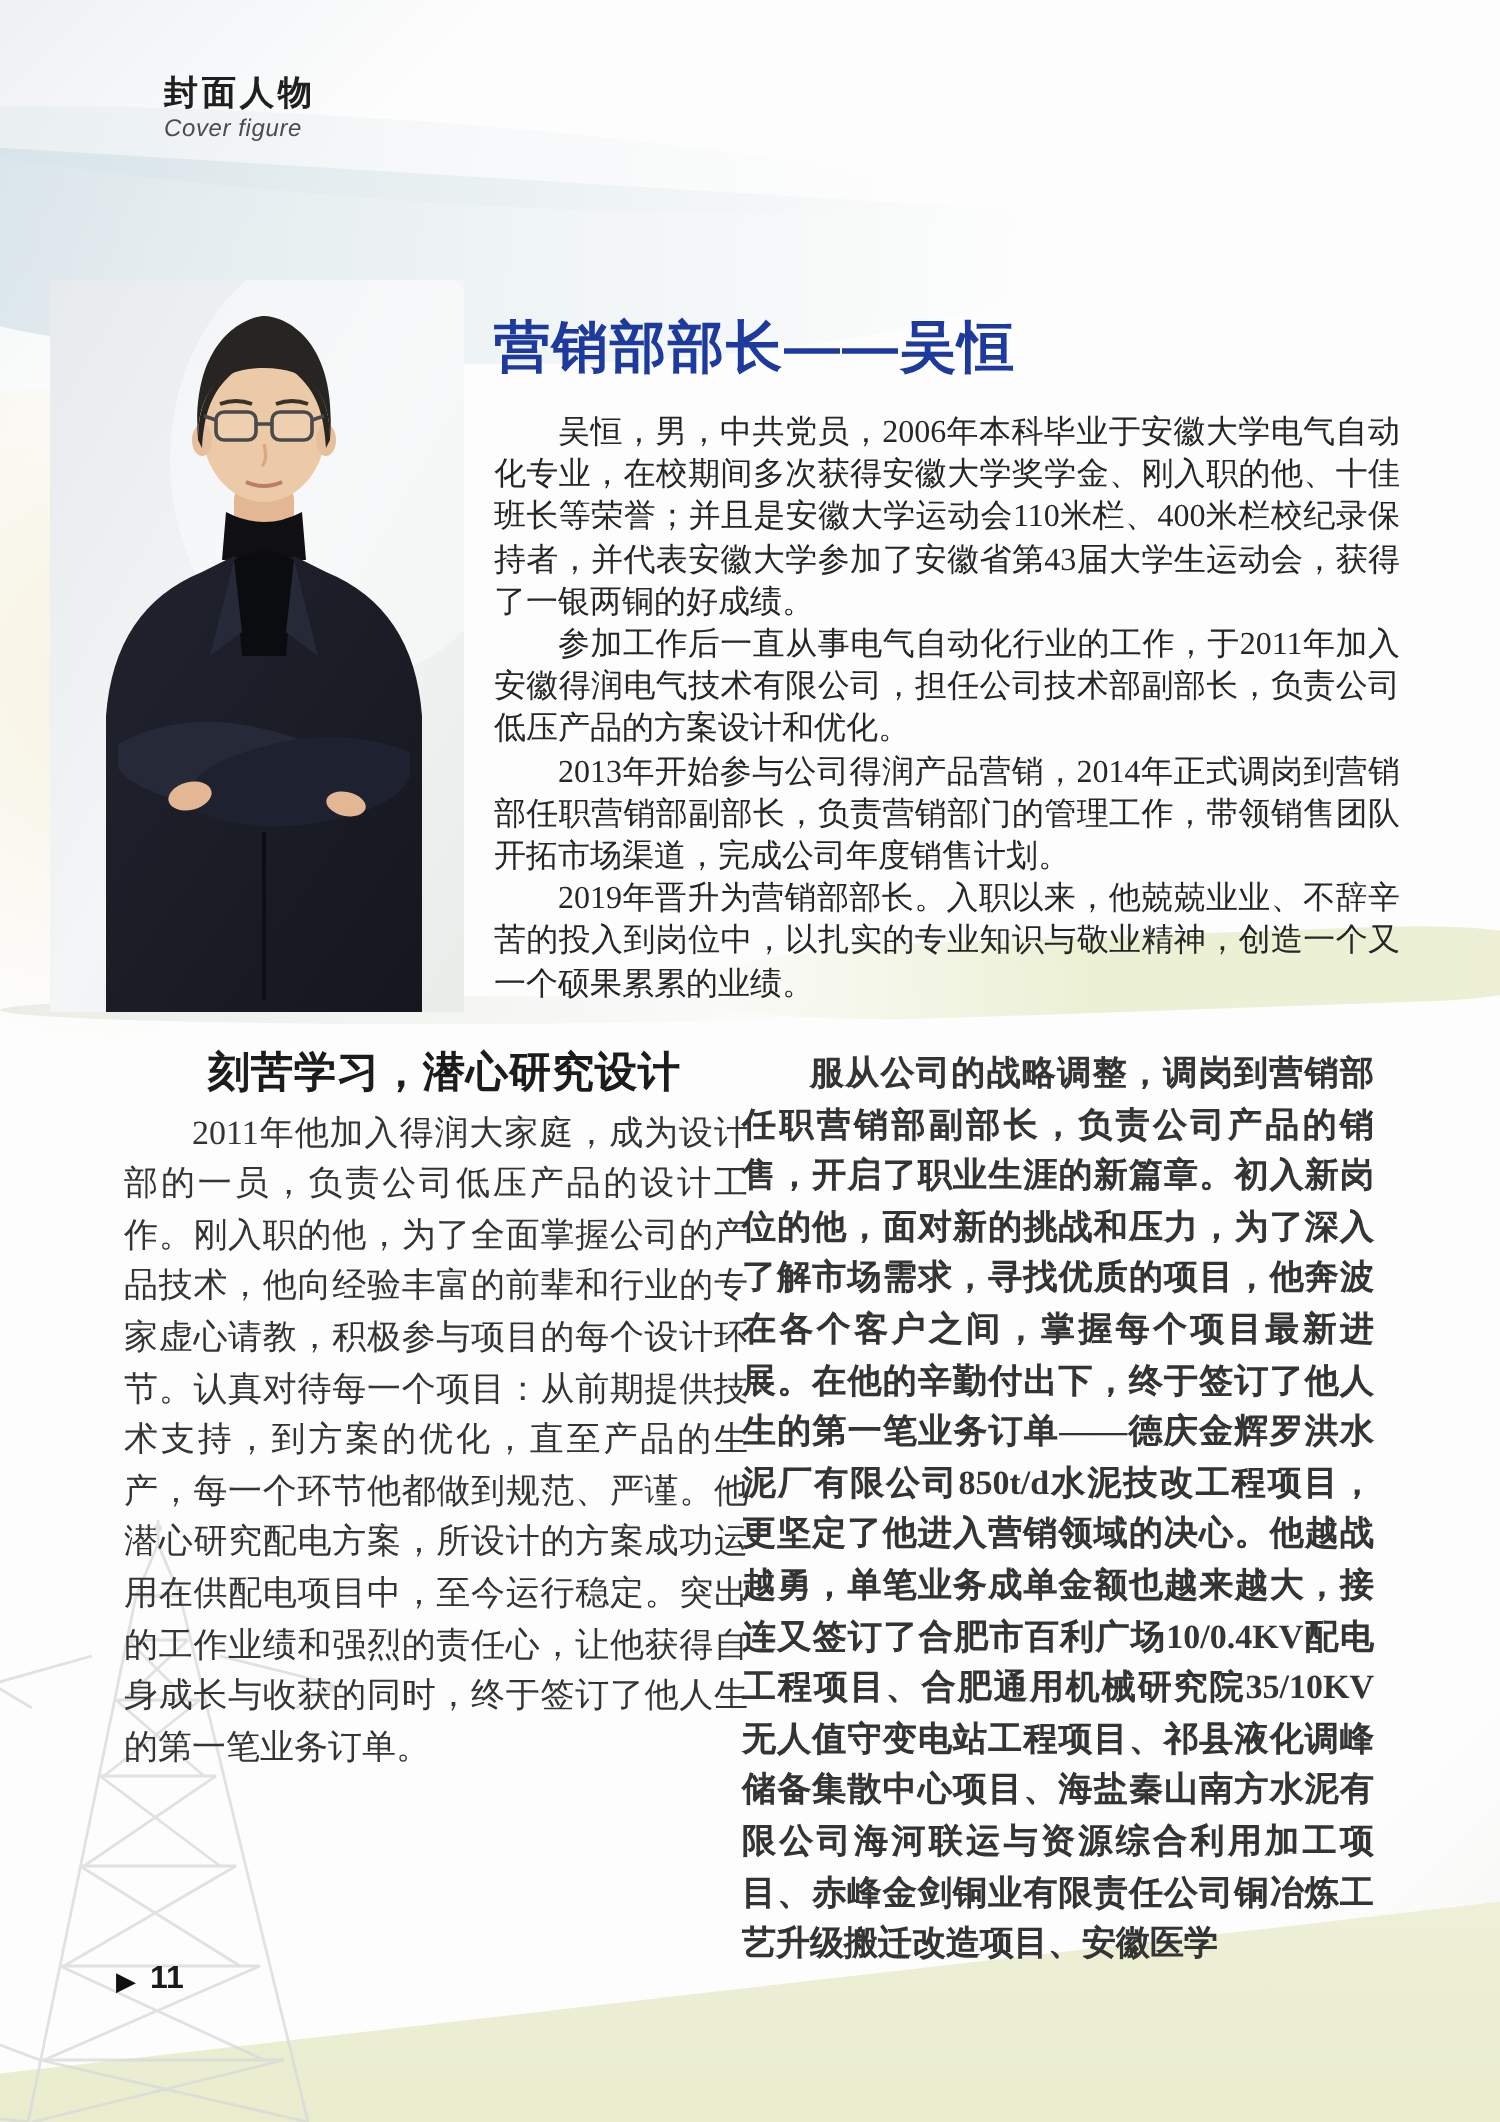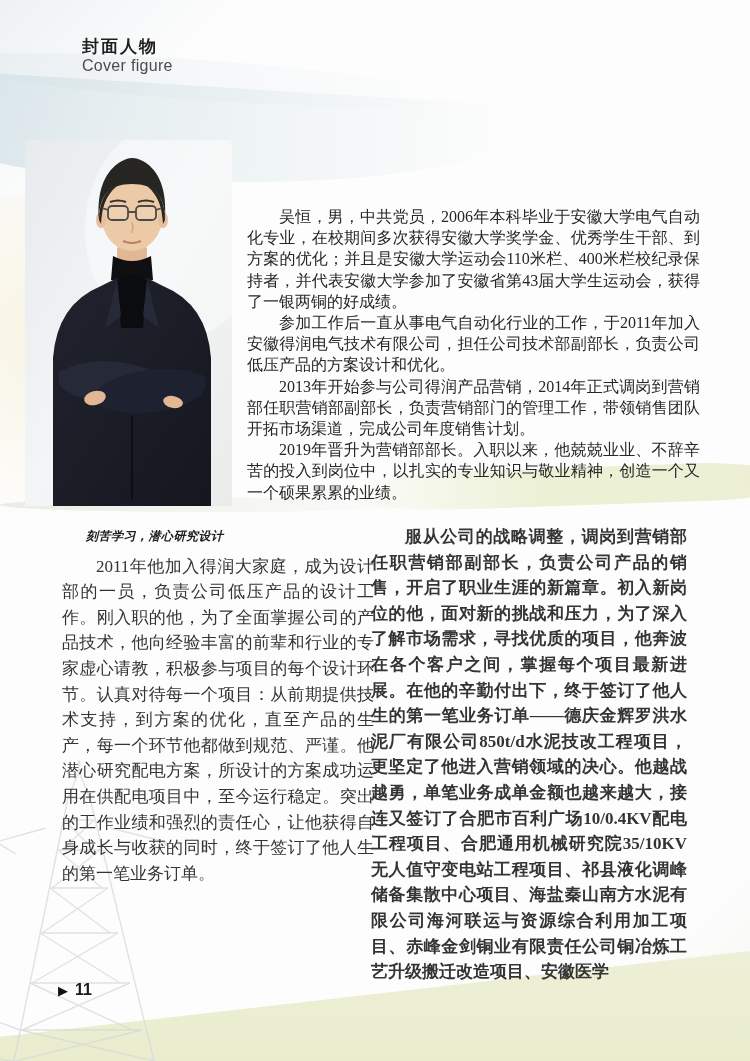--- a/index.html
+++ b/index.html
@@ -44,21 +44,21 @@
   .deco-photo-shelf {
     position:absolute; left:0px; top:498px; width:430px; height:14px;
     background:linear-gradient(to right, rgba(226,231,219,0.7), rgba(240,242,234,0));
     border-radius:50%;
   }
   .tower-art { position:absolute; left:-14px; top:758px; opacity:0.75; }
   
   .header { position:absolute; left:70px; top:36px; display:flex; align-items:flex-start; }
   .header-bar { width:3px; background:#1a1a1a; margin-right:9px; }
   .header-text .cn { font-size:17px; font-weight:bold; color:#1f1f1f; letter-spacing:2px; line-height:1.25; }
-  .header-text .en { font-size:16px; color:#4c4c4c; letter-spacing:0.3px; }
+  .header-text .en { font-size:12px; color:#4c4c4c; letter-spacing:0.3px;font-style:italic; }
   
   .portrait { position:absolute; left:25px; top:140px; width:207px; height:366px; }
   
   .title {
     position:absolute; left:247px; top:155px;
     font-size:28px; font-weight:bold; color:#1e3a9c; letter-spacing:1px;
   }
   .intro {
     position:absolute; left:247px; top:206px; width:453px;
     font-family:"Liberation Serif","DejaVu Serif",serif;
@@ -70,22 +70,22 @@
   .col {
     position:absolute; top:524px;
     font-family:"Liberation Serif","DejaVu Serif",serif;
     font-size:17px; line-height:25.6px; color:#343434;
     text-align:justify;
   }
   .col-left  { left:62px;  width:312px; }
   .col-right { left:371px; width:316px;font-weight:bold; }
   .col h3 {
     font-family:"Liberation Sans","DejaVu Sans",sans-serif;
-    font-size:12px; font-weight:bold; color:#1c1c1c;
-    text-indent:2em; letter-spacing:0.5px; margin-bottom:4px;font-style:italic;
+    font-size:21px; font-weight:bold; color:#1c1c1c;
+    text-indent:2em; letter-spacing:0.5px; margin-bottom:4px;
   }
   .col p { text-indent:2em; }
   .col .gap { height:26px; }
   
   .page-num {
     position:absolute; left:58px; top:981px;
     display:flex; align-items:center; gap:7px;
     font-size:16px; font-weight:bold; color:#1a1a1a;
   }
   .page-num .tri { font-size:13px; line-height:1; color:#111; }
@@ -173,23 +173,24 @@
 
     <path d="M34 232 Q70 212 120 228 Q150 238 150 258 Q120 274 70 262 Q40 254 34 244 Z" fill="#252938"></path>
     <path d="M180 236 Q140 220 92 238 Q66 248 68 264 Q104 280 150 268 Q176 260 180 248 Z" fill="#1d2130"></path>
 
     <ellipse cx="70" cy="258" rx="11" ry="7" fill="#e3b793" transform="rotate(-14 70 258)"></ellipse>
     <ellipse cx="148" cy="262" rx="10" ry="6" fill="#e3b793" transform="rotate(12 148 262)"></ellipse>
 
     <path d="M107 276 L107 360" stroke="#0c0e14" stroke-width="2"></path>
   </svg>
 
+  <h1 class="title">营销部部长——吴恒</h1>
 
   <div class="intro">
-    <p>吴恒，男，中共党员，2006年本科毕业于安徽大学电气自动化专业，在校期间多次获得安徽大学奖学金、优秀学生干部、到方案的优化；并且是安徽大学运动会110米栏、400米栏校纪录保持者，并代表安徽大学参加了安徽省第43届大学生运动会，获得了一银两铜的好成绩。</p>
+    <p>吴恒，男，中共党员，2006年本科毕业于安徽大学电气自动化专业，在校期间多次获得安徽大学奖学金、刚入职的他、十佳班长等荣誉；并且是安徽大学运动会110米栏、400米栏校纪录保持者，并代表安徽大学参加了安徽省第43届大学生运动会，获得了一银两铜的好成绩。</p>
     <p>参加工作后一直从事电气自动化行业的工作，于2011年加入安徽得润电气技术有限公司，担任公司技术部副部长，负责公司低压产品的方案设计和优化。</p>
     <p>2013年开始参与公司得润产品营销，2014年正式调岗到营销部任职营销部副部长，负责营销部门的管理工作，带领销售团队开拓市场渠道，完成公司年度销售计划。</p>
     <p>2019年晋升为营销部部长。入职以来，他兢兢业业、不辞辛苦的投入到岗位中，以扎实的专业知识与敬业精神，创造一个又一个硕果累累的业绩。</p>
   </div>
 
   <div class="col col-left">
     <h3>刻苦学习，潜心研究设计</h3>
     <p>2011年他加入得润大家庭，成为设计部的一员，负责公司低压产品的设计工作。刚入职的他，为了全面掌握公司的产品技术，他向经验丰富的前辈和行业的专家虚心请教，积极参与项目的每个设计环节。认真对待每一个项目：从前期提供技术支持，到方案的优化，直至产品的生产，每一个环节他都做到规范、严谨。他潜心研究配电方案，所设计的方案成功运用在供配电项目中，至今运行稳定。突出的工作业绩和强烈的责任心，让他获得自身成长与收获的同时，终于签订了他人生的第一笔业务订单。</p>
     <div class="gap"></div>
   </div>

